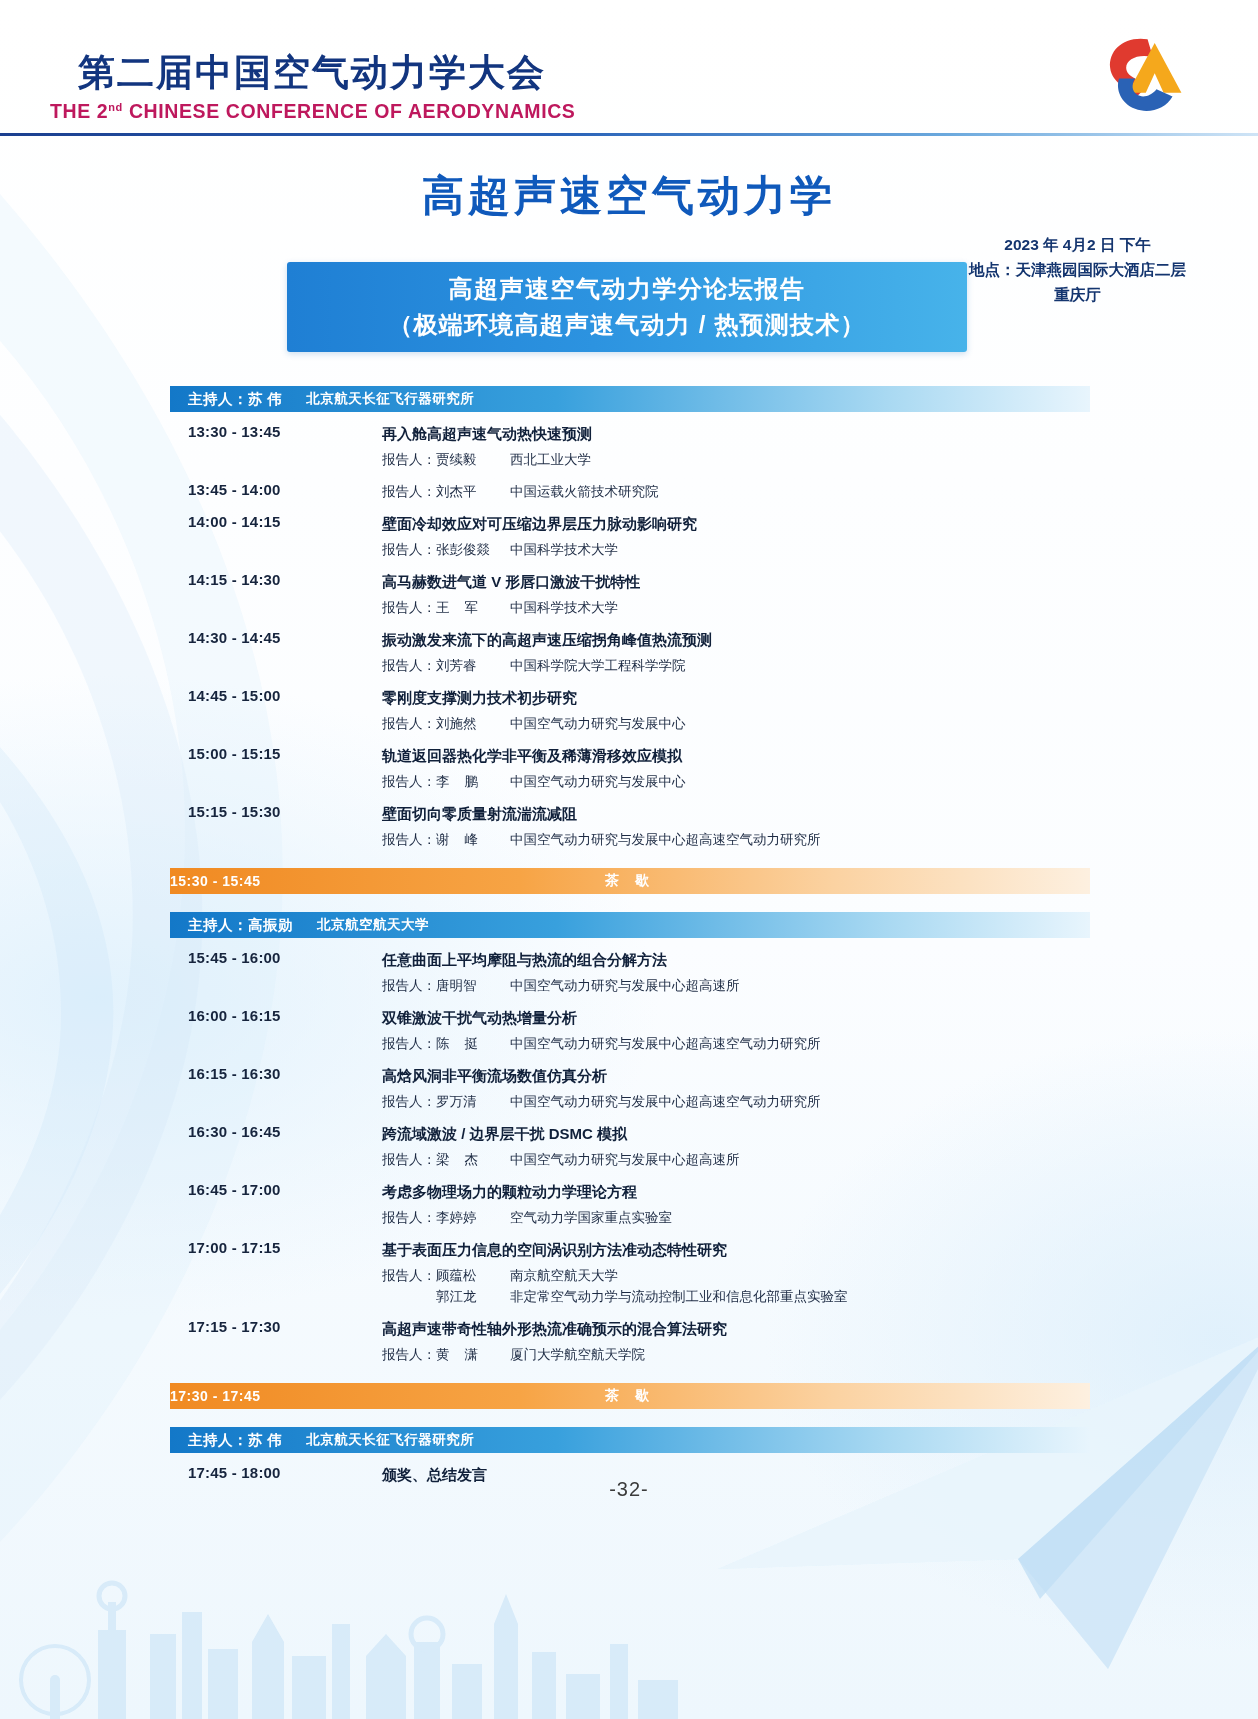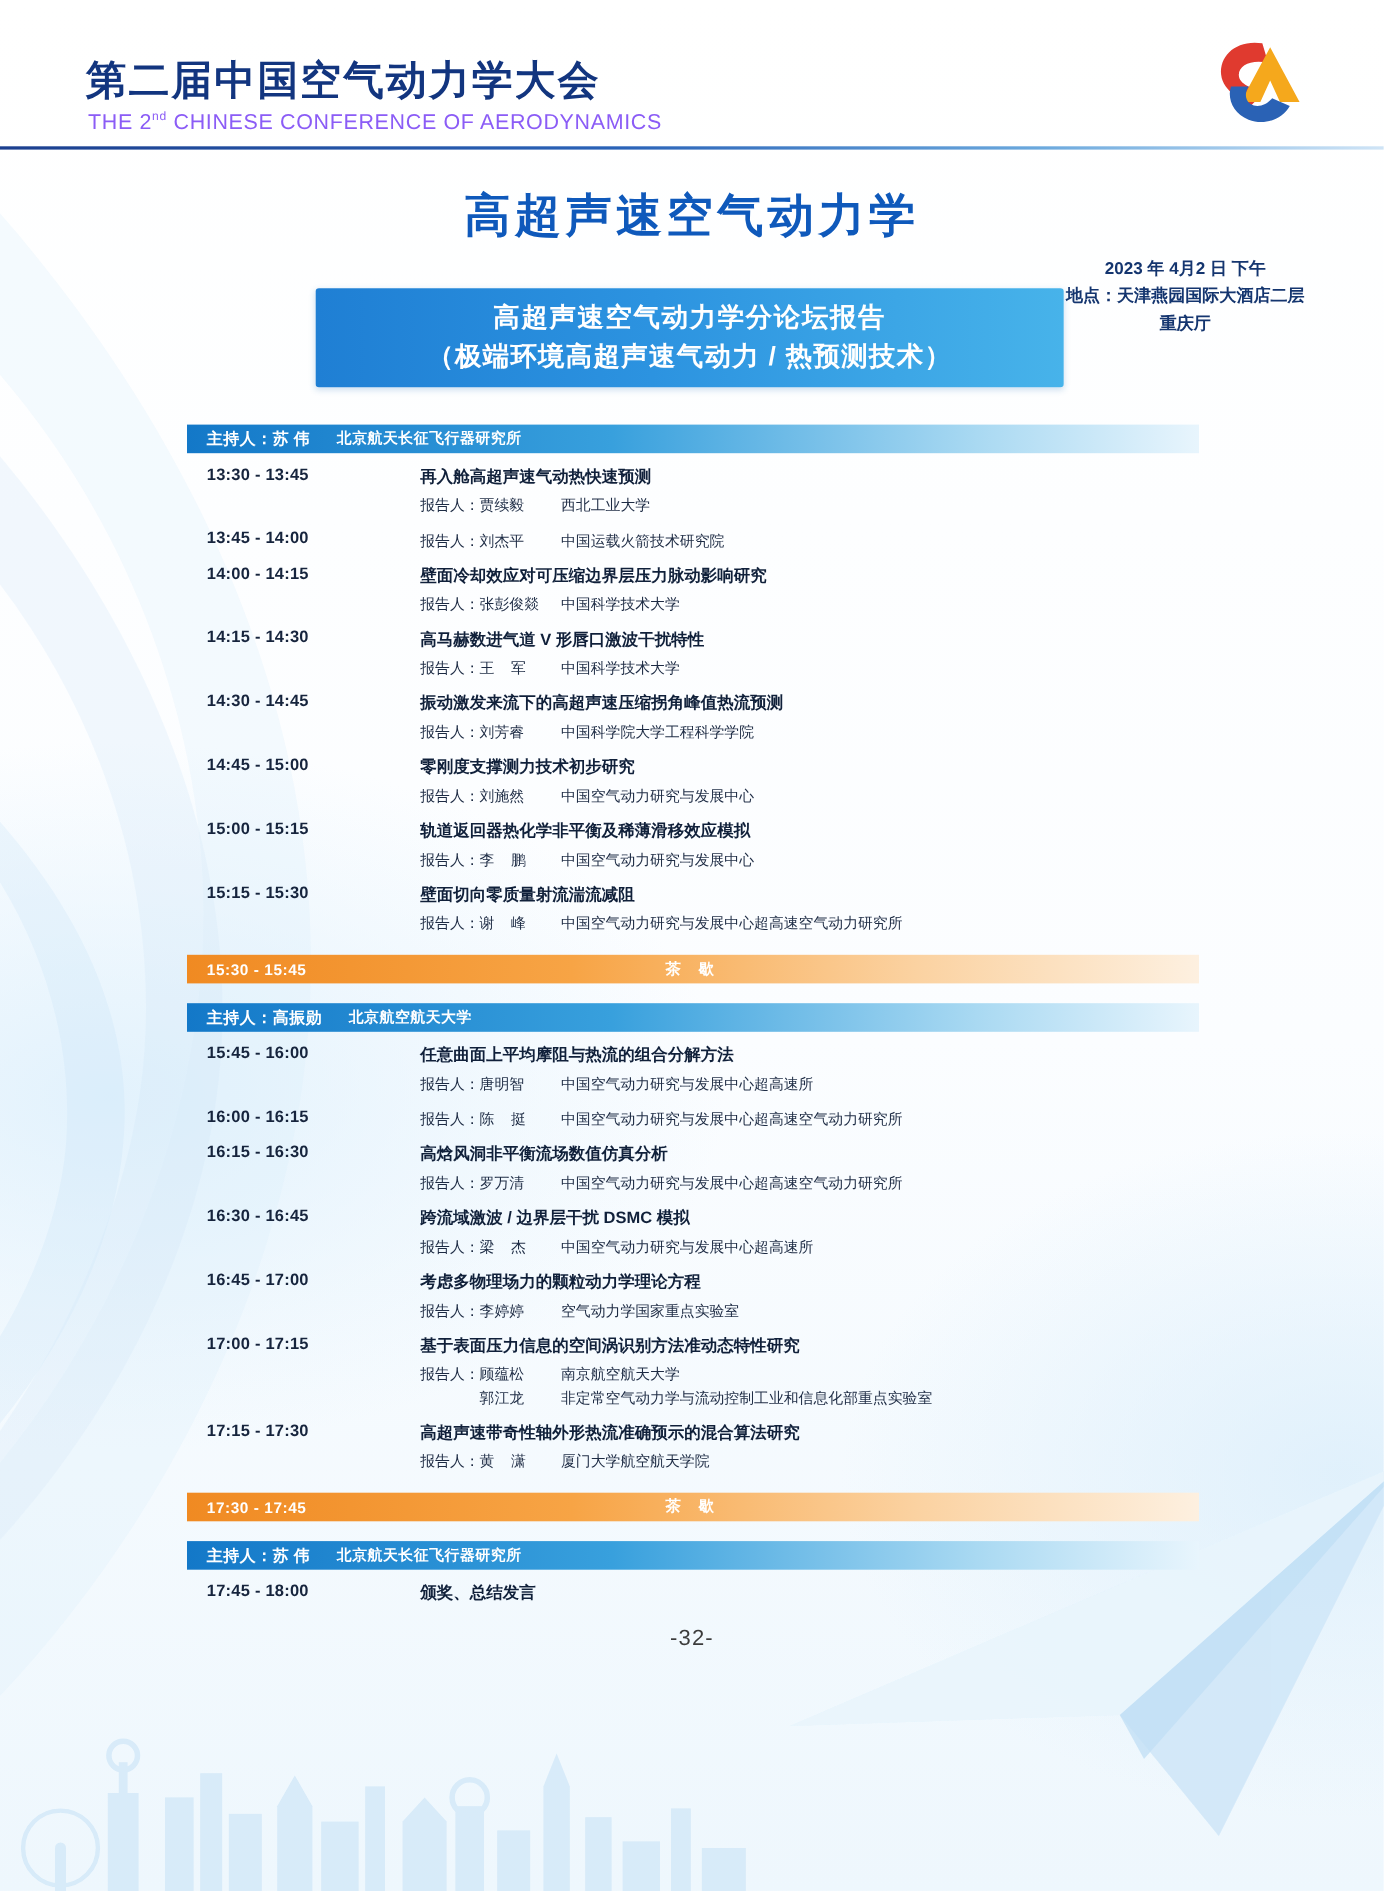--- a/index.html
+++ b/index.html
@@ -72,26 +72,26 @@
     top: 48px;
     font-size: 37px;
     font-weight: 700;
     letter-spacing: 2px;
     color: #12357f;
     white-space: nowrap;
     font-family: "Liberation Sans", "DejaVu Sans", sans-serif;
   }
   .title-en {
     position: absolute;
-    left: 80px;
+    left: 50px;
     top: 100px;
     font-size: 19.5px;
-    font-weight: 400;
+    font-weight: 700;
     letter-spacing: .6px;
-    color: #8b5cf6;
+    color: #be185d;
     white-space: nowrap;
   }
   .title-en sup { font-size: 11px; }
   .logo {
     position: absolute;
     right: 68px;
     top: 34px;
     width: 92px;
     height: 82px;
   }
@@ -173,21 +173,21 @@
     background: linear-gradient(90deg, #f08a22 0%, #f7a445 38%, #fbd2a1 72%, #fdf0e0 100%);
     display: flex;
     align-items: center;
     color: #ffffff;
     font-size: 14px;
     font-weight: 700;
     box-sizing: border-box;
     position: relative;
     letter-spacing: .5px;
   }
-  .break-bar .break-time { padding-left: 18px; white-space: nowrap; }
+  .break-bar .break-time { white-space: nowrap; }
   .break-bar .break-label {
     position: absolute;
     left: 0; right: 0;
     text-align: center;
     letter-spacing: 6px;
   }
   .talk {
     display: flex;
     padding: 11px 0 0 0;
   }
@@ -413,20 +413,21 @@
         <div class="speaker-row">
           <span class="speaker-label">报告人：</span>
           <span class="speaker-name">唐明智</span>
           <span class="speaker-affil">中国空气动力研究与发展中心超高速所</span>
         </div>
       </div>
     </div>
     <div class="talk">
       <div class="time">16:00 - 16:15</div>
       <div class="body">
+        <div class="talk-title">双锥激波干扰气动热增量分析</div>
         <div class="speaker-row">
           <span class="speaker-label">报告人：</span>
           <span class="speaker-name">陈    挺</span>
           <span class="speaker-affil">中国空气动力研究与发展中心超高速空气动力研究所</span>
         </div>
       </div>
     </div>
     <div class="talk">
       <div class="time">16:15 - 16:30</div>
       <div class="body">

